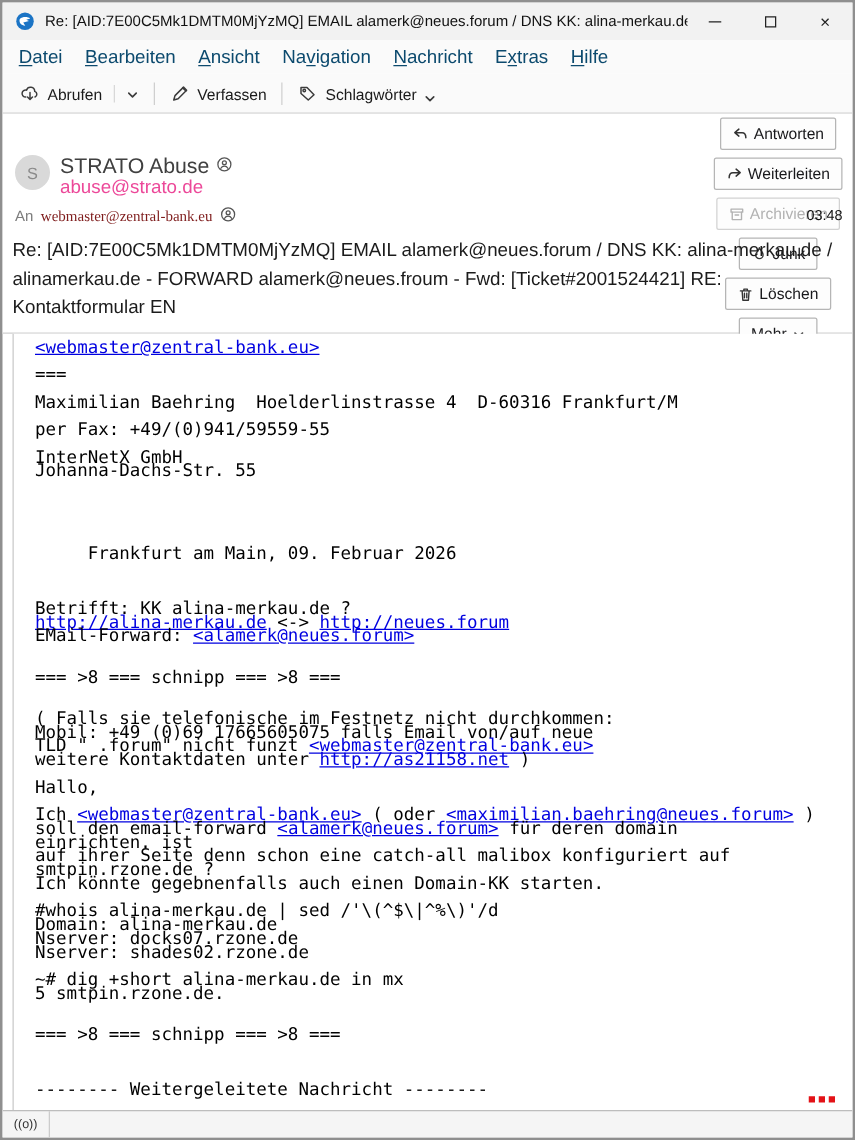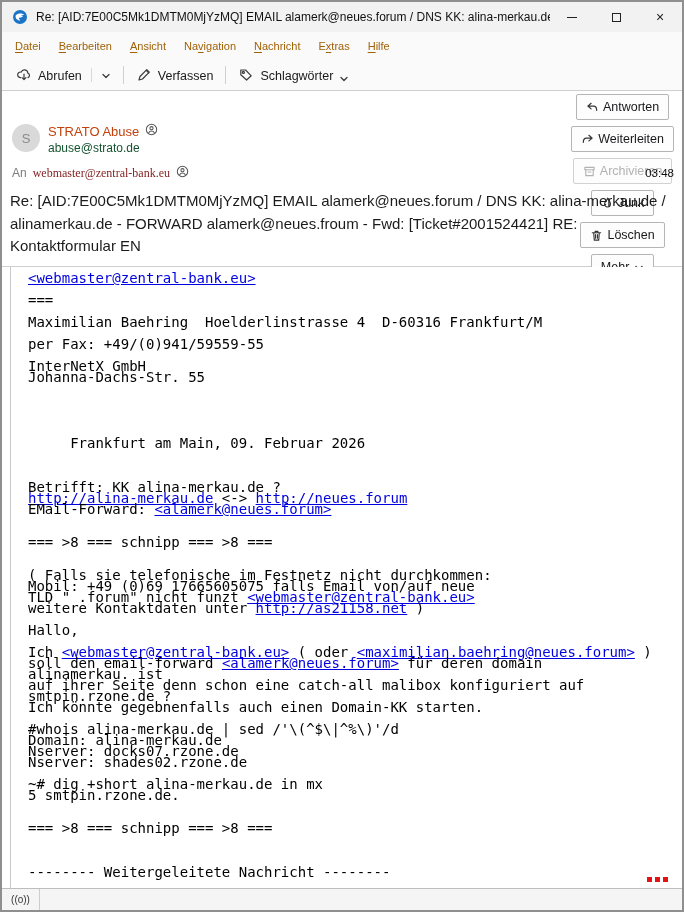--- a/index.html
+++ b/index.html
@@ -11,41 +11,41 @@
   .tb-icon { width:16px; height:16px; margin:0 8px 0 10px; flex:0 0 auto; }
   .tb-title { font-size:12px; color:#111; white-space:nowrap; overflow:hidden; flex:1 1 auto; }
   .win-controls { display:flex; height:30px; flex:0 0 auto; }
   .winbtn { width:44px; height:30px; display:flex; align-items:center; justify-content:center; color:#222; }
   .min-glyph { display:block; width:10px; border-top:1px solid #222; }
   .max-glyph { display:block; width:9px; height:9px; border:1px solid #222; }
   .close-glyph { font-size:14px; line-height:1; }
 
   
   .menubar { height:27px; background:#fafafa; display:flex; align-items:center; padding-left:4px; flex:0 0 auto; }
-  .menu-item { padding:4px 9px; font-size:11px; color:#a16207; white-space:pre; }
+  .menu-item { padding:4px 9px; font-size:15px; color:#0c4a6e; white-space:pre; }
   .mn { text-decoration:underline; text-underline-offset:2px; }
 
   
   .toolbar { height:32px; background:#fafafa; border-bottom:1px solid #cfcfcf; display:flex; align-items:center; padding-left:6px; flex:0 0 auto; }
   .tbtn { display:inline-flex; align-items:flex-end; gap:6px; padding:5px 8px; background:transparent; border:none; font-size:12.5px; color:#1a1a1a; font-family:inherit; }
   .sep { width:1px; height:18px; background:#cfcfcf; margin:0 4px; }
   .split-sep { width:1px; height:14px; background:#d8d8d8; margin:0 1px; }
   .icon16 { width:16px; height:16px; display:block; }
   .icon12 { width:12px; height:12px; display:block; }
   .icon10 { width:10px; height:10px; display:block; }
 
   
   .msg-header { height:176px; background:#fff; border-bottom:1px solid #cfcfcf; position:relative; flex:0 0 auto; }
   .actions-row { position:absolute; top:3px; right:8px; display:flex; align-items:center; gap:6px;flex-direction:column; }
   .abtn { display:inline-flex; align-items:center; gap:5px; padding:4px 9px; border:1px solid #b5b5b5; border-radius:2px; background:#fdfdfd; font-size:12.5px; color:#18181b; font-family:inherit; height:26px; }
   .abtn.disabled { border-color:#d2d2d2; color:#b2b2b2; }
   .star-btn { background:none; border:none; padding:2px; margin-left:4px; display:flex; }
   .avatar { position:absolute; left:10px; top:33px; width:28px; height:28px; border-radius:50%; background:#d9d9d9; color:#8a8a8a; display:flex; align-items:center; justify-content:center; font-size:13px; }
-  .sender-name-row { position:absolute; left:46px; top:32px; display:flex; align-items:center; gap:6px; font-size:13px; color:#c2410c; }
-  .sender-email { position:absolute; left:46px; top:50px; font-size:12px; color:#14532d; }
+  .sender-name-row { position:absolute; left:46px; top:32px; display:flex; align-items:center; gap:6px; font-size:17px; color:#404040; }
+  .sender-email { position:absolute; left:46px; top:50px; font-size:15px; color:#ec4899; }
   .to-row { position:absolute; left:10px; top:74px; right:8px; display:flex; align-items:center; gap:6px; font-size:12px; }
   .to-label { color:#7c7c7c; }
   .to-email { color:#7f1d1d;font-family:Liberation Serif, serif; }
   .to-time { margin-left:auto; font-size:11.5px; color:#111; }
   .subject { position:absolute; left:8px; top:99px; right:8px; font-size:15px; line-height:22.5px; color:#1b1b1b; }
 
   
   .body-pane { flex:1 1 auto; background:#fff; margin-left:8px; border-left:1px solid #c9c9c9; position:relative; overflow:hidden; padding:6px 0 0 17px; }
   .email-body { font-family:"DejaVu Sans Mono", monospace; font-size:14px; line-height:11px; color:#000; }
   .bline { white-space:pre; }
@@ -262,21 +262,21 @@
         <div class="bline">&nbsp;</div>
         <div class="bline"><span>( Falls sie telefonische im Festnetz nicht durchkommen:</span></div>
         <div class="bline"><span>Mobil: +49 (0)69 17665605075 falls Email von/auf neue</span></div>
         <div class="bline"><span>TLD " .forum" nicht funzt </span><a class="blink" href="#">&lt;webmaster@zentral-bank.eu&gt;</a></div>
         <div class="bline"><span>weitere Kontaktdaten unter </span><a class="blink" href="#">http://as21158.net</a><span> )</span></div>
         <div class="bline">&nbsp;</div>
         <div class="bline"><span>Hallo,</span></div>
         <div class="bline">&nbsp;</div>
         <div class="bline"><span>Ich </span><a class="blink" href="#">&lt;webmaster@zentral-bank.eu&gt;</a><span> ( oder </span><a class="blink" href="#">&lt;maximilian.baehring@neues.forum&gt;</a><span> )</span></div>
         <div class="bline"><span>soll den email-forward </span><a class="blink" href="#">&lt;alamerk@neues.forum&gt;</a><span> für deren domain</span></div>
-        <div class="bline"><span>alinamerkau. ist</span></div>
+        <div class="bline"><span>einrichten. ist</span></div>
         <div class="bline"><span>auf ihrer Seite denn schon eine catch-all malibox konfiguriert auf</span></div>
         <div class="bline"><span>smtpin.rzone.de ?</span></div>
         <div class="bline"><span>Ich könnte gegebnenfalls auch einen Domain-KK starten.</span></div>
         <div class="bline">&nbsp;</div>
         <div class="bline"><span>#whois alina-merkau.de | sed /'\(^$\|^%\)'/d</span></div>
         <div class="bline"><span>Domain: alina-merkau.de</span></div>
         <div class="bline"><span>Nserver: docks07.rzone.de</span></div>
         <div class="bline"><span>Nserver: shades02.rzone.de</span></div>
         <div class="bline">&nbsp;</div>
         <div class="bline"><span>~# dig +short alina-merkau.de in mx</span></div>

